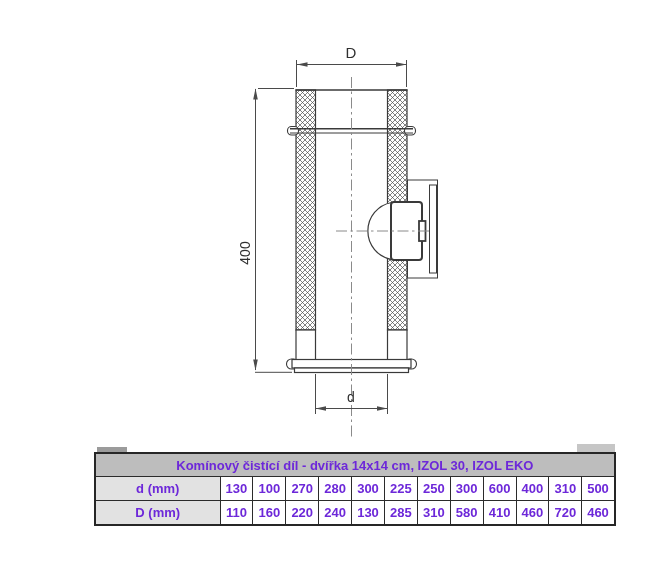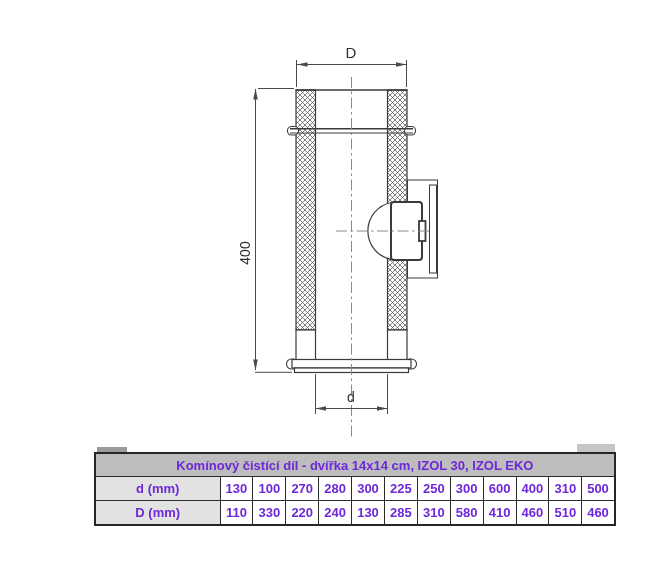--- a/index.html
+++ b/index.html
@@ -140,28 +140,28 @@
           <td>250</td>
           <td>300</td>
           <td>600</td>
           <td>400</td>
           <td>310</td>
           <td>500</td>
         </tr>
         <tr>
           <th>D (mm)</th>
           <td>110</td>
-          <td>330</td>
+          <td>160</td>
           <td>220</td>
           <td>240</td>
           <td>130</td>
           <td>285</td>
           <td>310</td>
           <td>580</td>
           <td>410</td>
           <td>460</td>
-          <td>510</td>
+          <td>720</td>
           <td>460</td>
         </tr>
       </tbody>
   </table>
 
 </div>
 
 </body></html>

